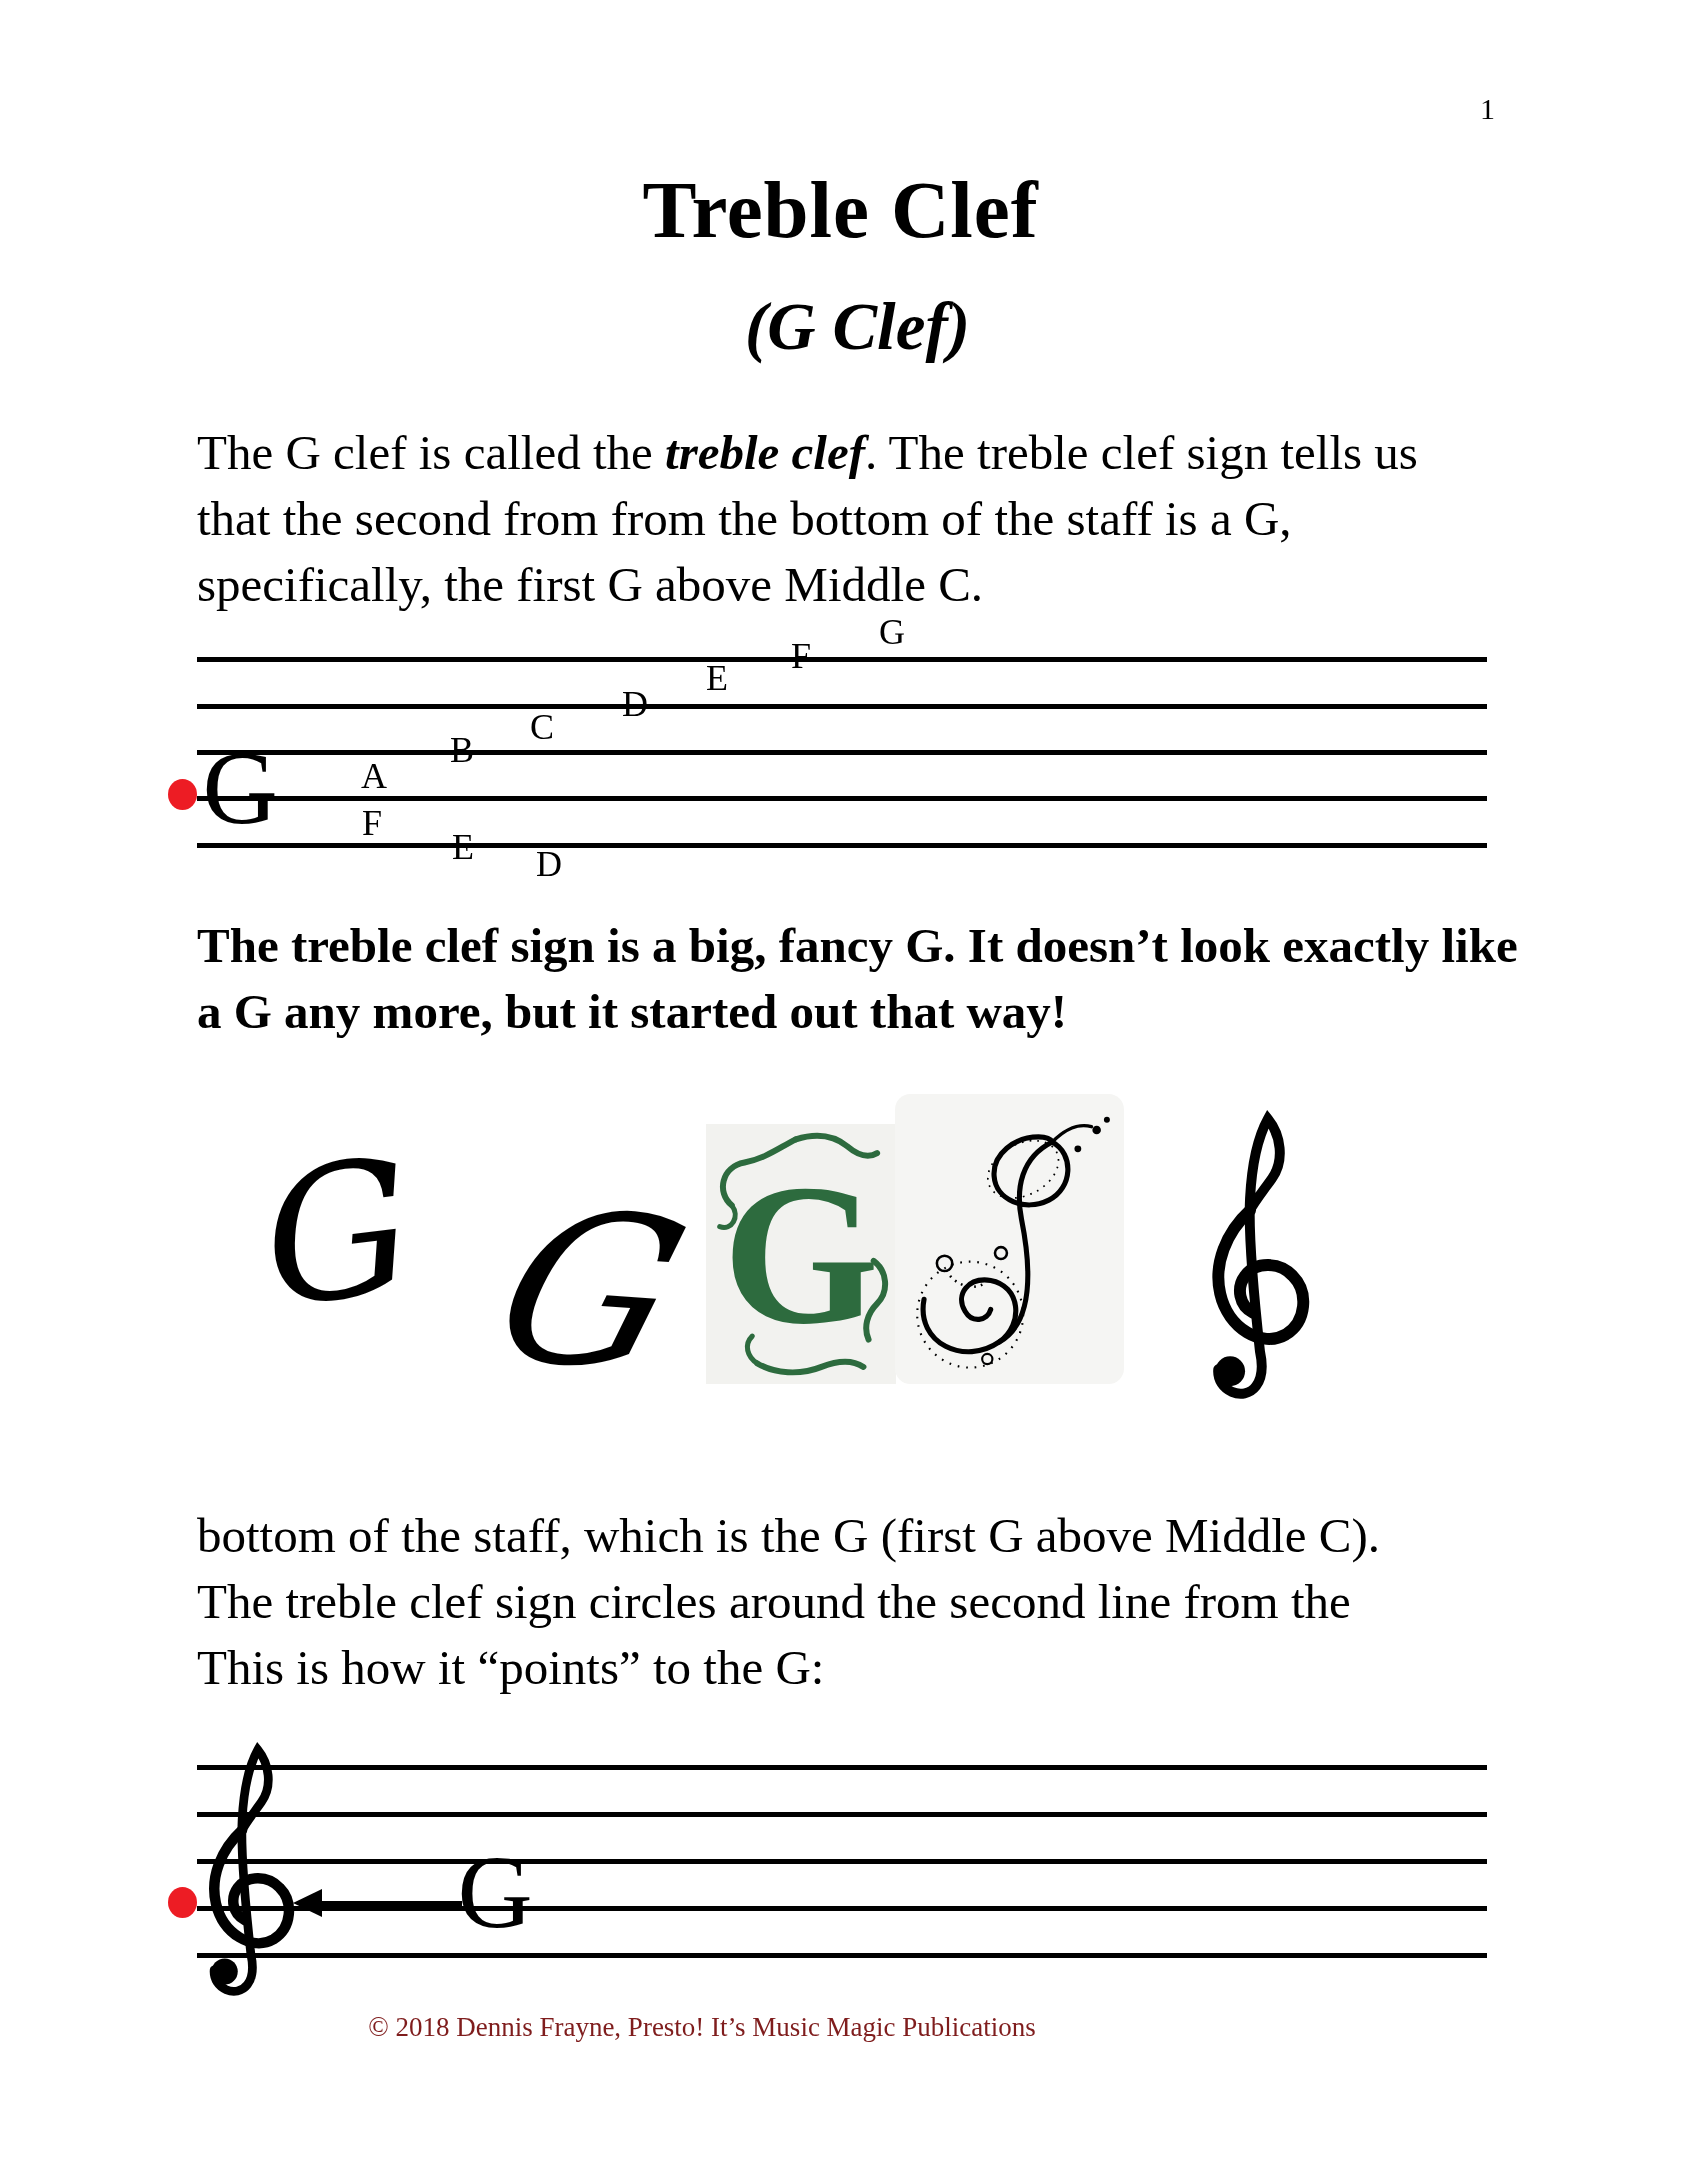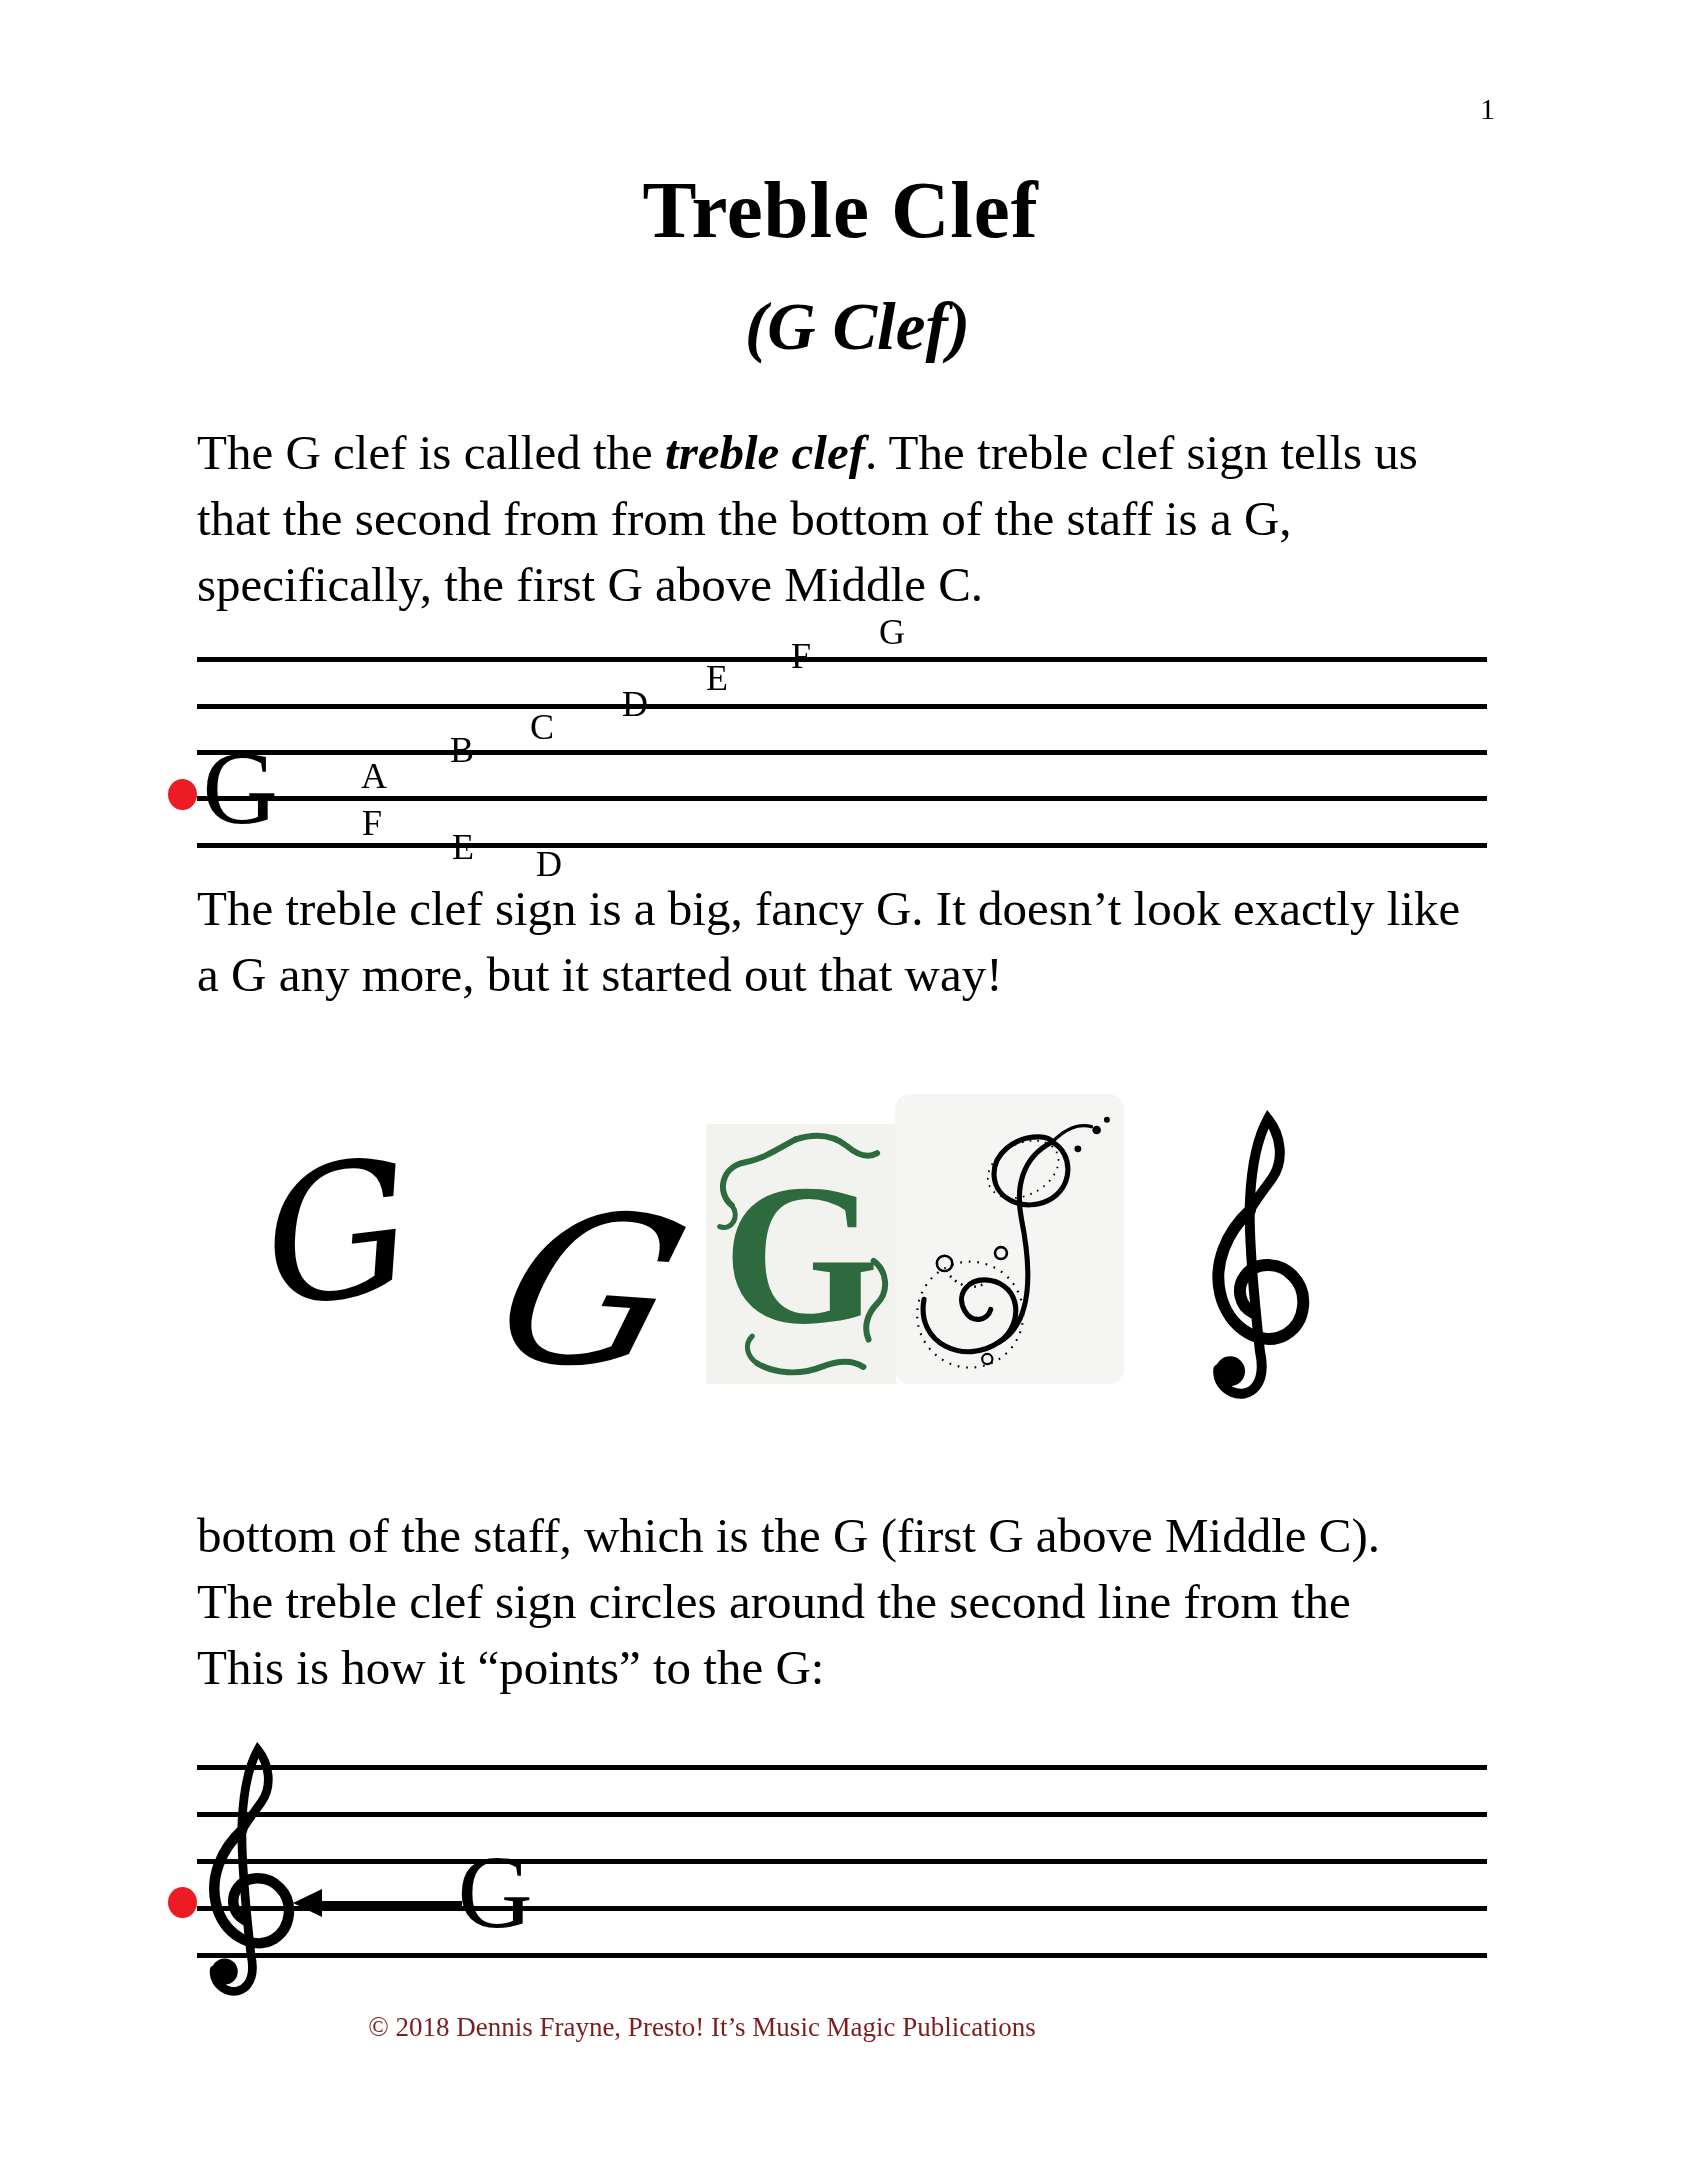--- a/index.html
+++ b/index.html
@@ -9,21 +9,21 @@
   }
   .abs{position:absolute;}
   
   .page-number{left:0;top:92px;width:1495px;text-align:right;font-size:30px;}
   .title{left:0;top:164px;width:100%;text-align:center;font-size:81px;font-weight:bold;letter-spacing:0.9px;}
   .subtitle{left:0;top:288px;width:100%;text-align:center;font-size:67px;font-weight:bold;font-style:italic;margin-left:17px;}
   
   .para{left:197px;width:1301px;font-size:49px;line-height:66px;white-space:nowrap;}
   .para .emph{font-weight:bold;font-style:italic;}
   .p1{top:420px;}
-  .p2{top:876px;}
+  .p2{top:913px;font-weight:bold;}
   .p3{top:1503px;}
   
   .staff-line{position:absolute;height:5.1px;background:#000;}
   .note-letter{position:absolute;font-size:36px;line-height:1;transform:translate(-50%,-54%);}
   .big-g{font-size:104px;line-height:1;transform:translate(-50%,-54%);}
   .g-marker{width:29px;height:31px;border-radius:50%;background:#ed1c24;}
   
   .script-g-1{left:231px;top:1139px;width:214px;height:188px;display:flex;align-items:center;justify-content:center;
     font-family:"DejaVu Serif",serif;font-style:italic;font-size:184px;transform:rotate(-7deg);}
   .script-g-2{left:467px;top:1171px;width:248px;height:240px;display:flex;align-items:center;justify-content:center;

